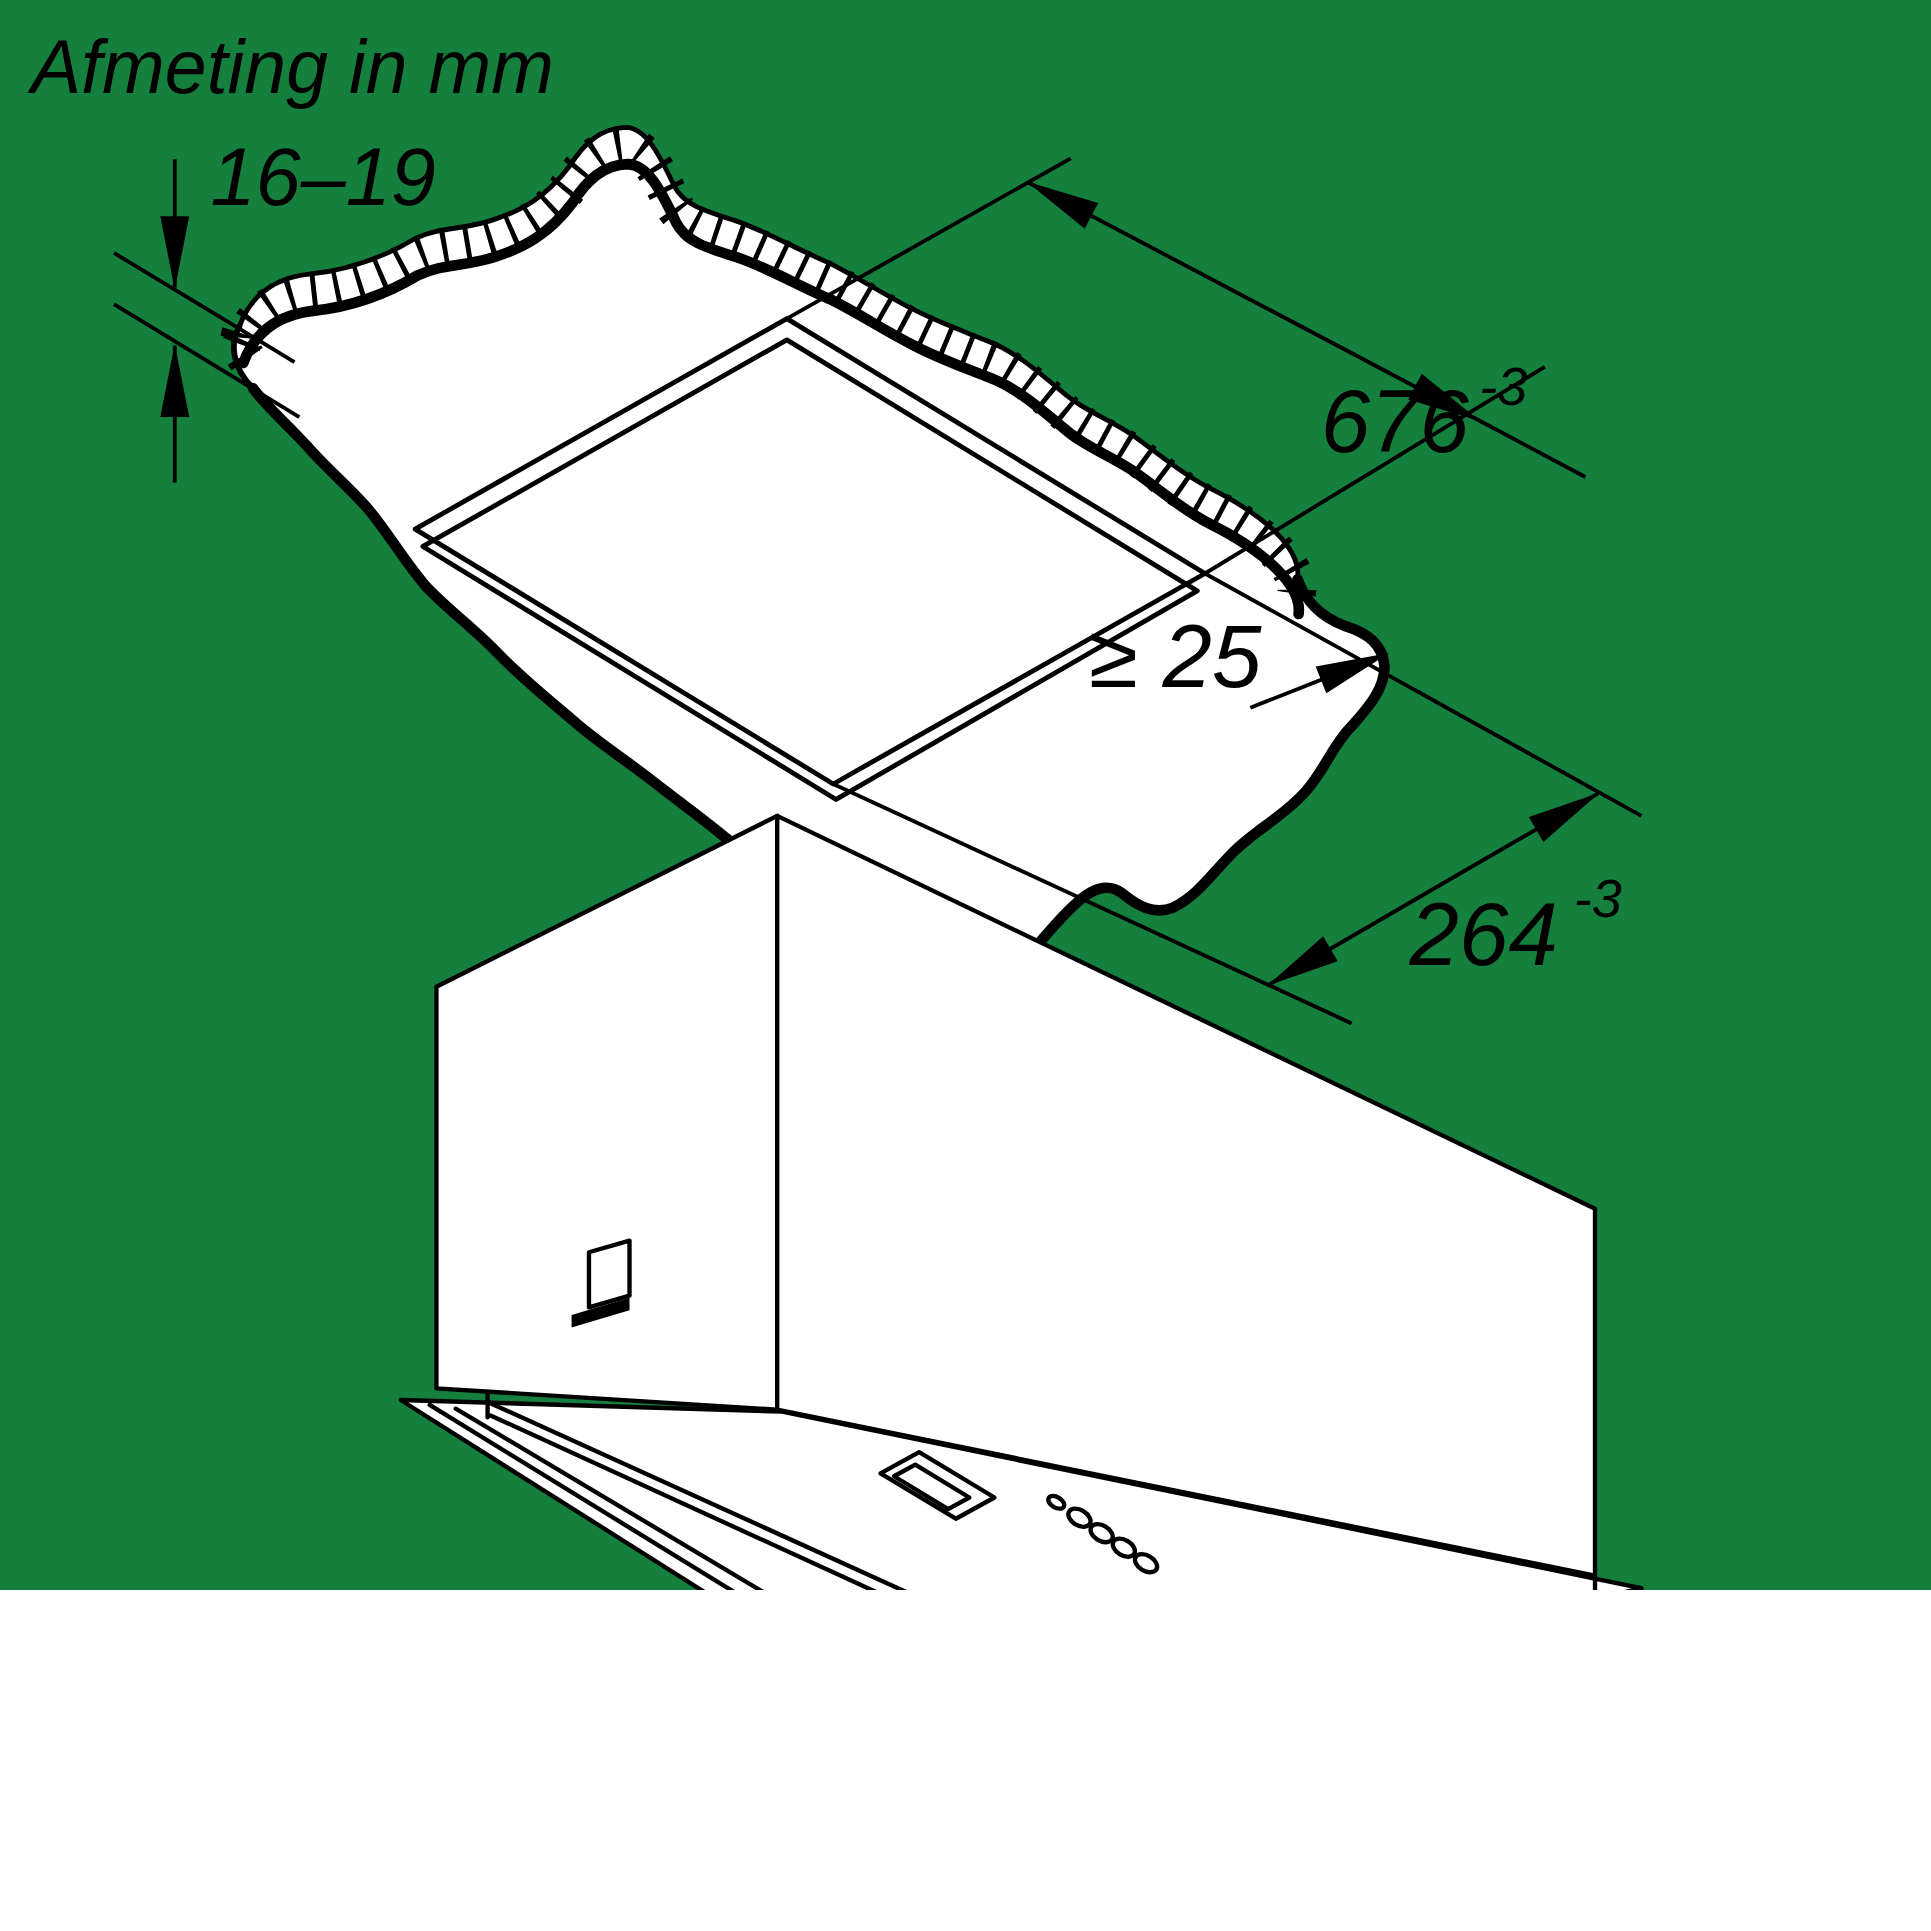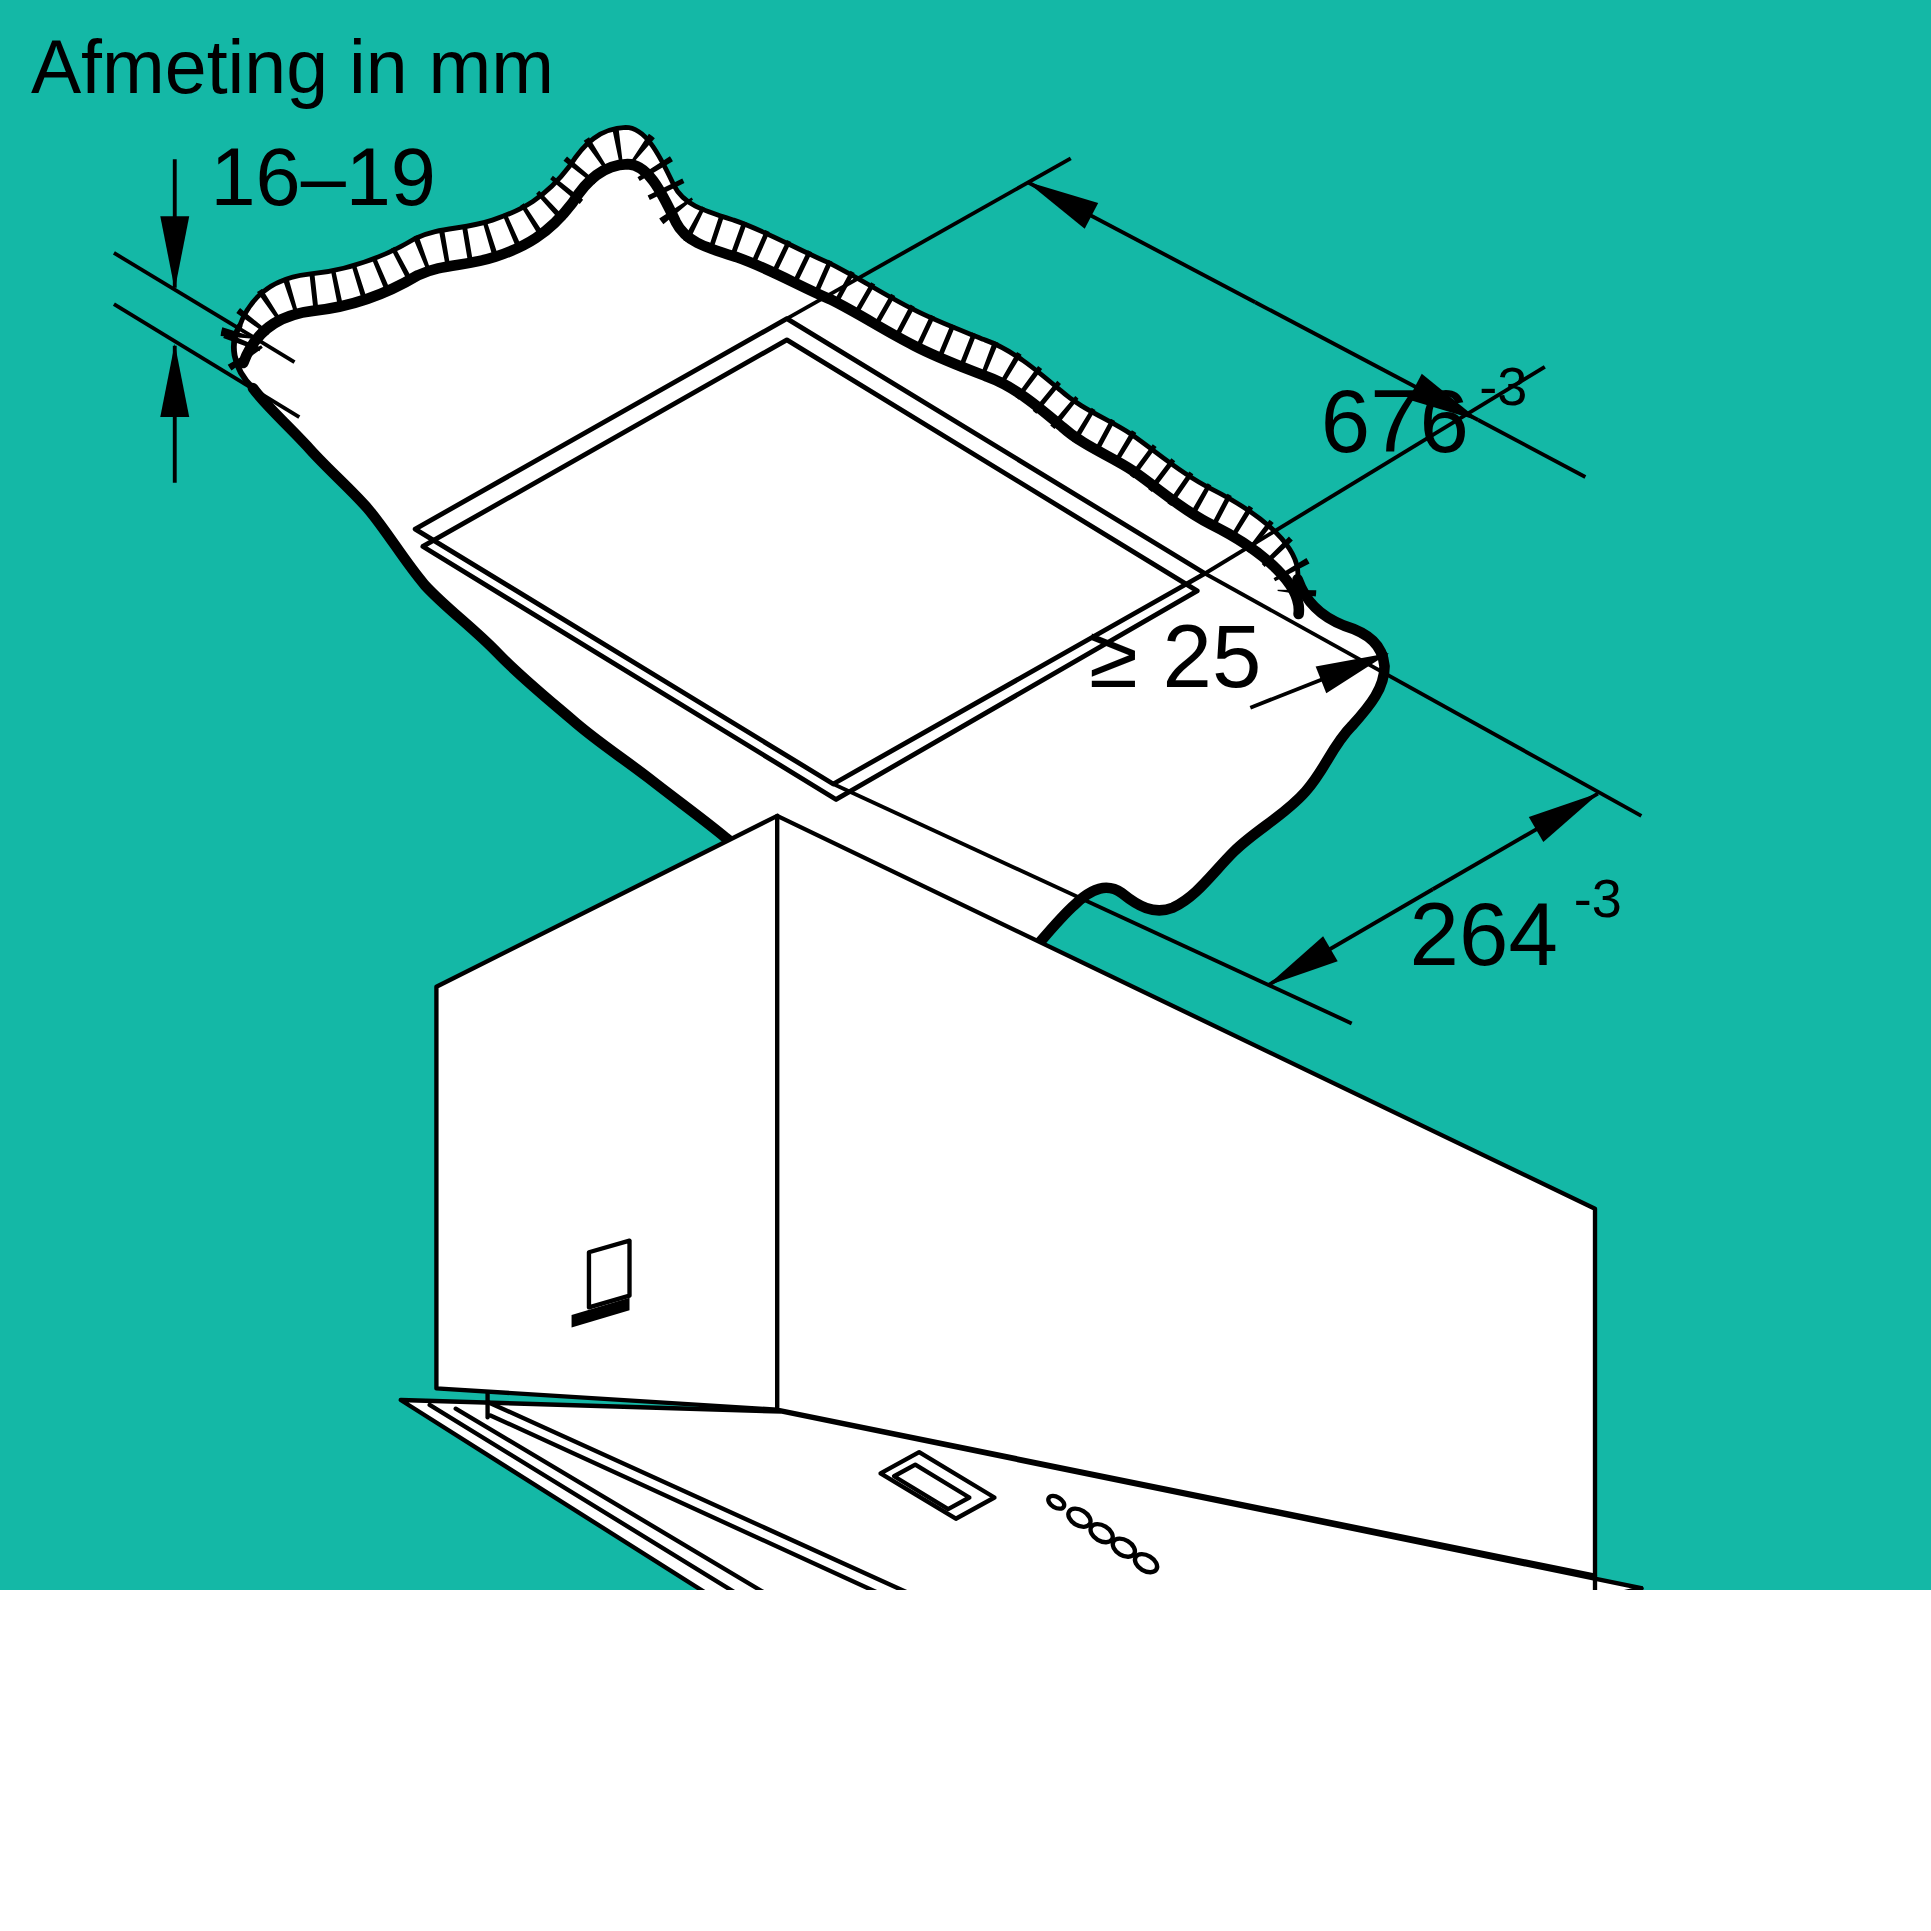--- a/index.html
+++ b/index.html
@@ -7,22 +7,23 @@
     padding: 0;
     background: #ffffff;
     width: 100%;
     height: 100%;
     font-family: "Liberation Sans", sans-serif;
   }
   .page {
     position: relative;
     width: 1931px;
     height: 1590px;
-    background: #14b8a6;
+    background: #15803d;
     overflow: hidden;
+    font-style: italic;
   }
   svg { display: block; }
   text {
     font-family: "Liberation Sans", sans-serif;
     fill: #000000;
   }
   .title-text   { font-size: 78px; }
   .dim-text     { font-size: 92px; }
   .dim-text-sm  { font-size: 84px; }
   .sup-text     { font-size: 56px; }

